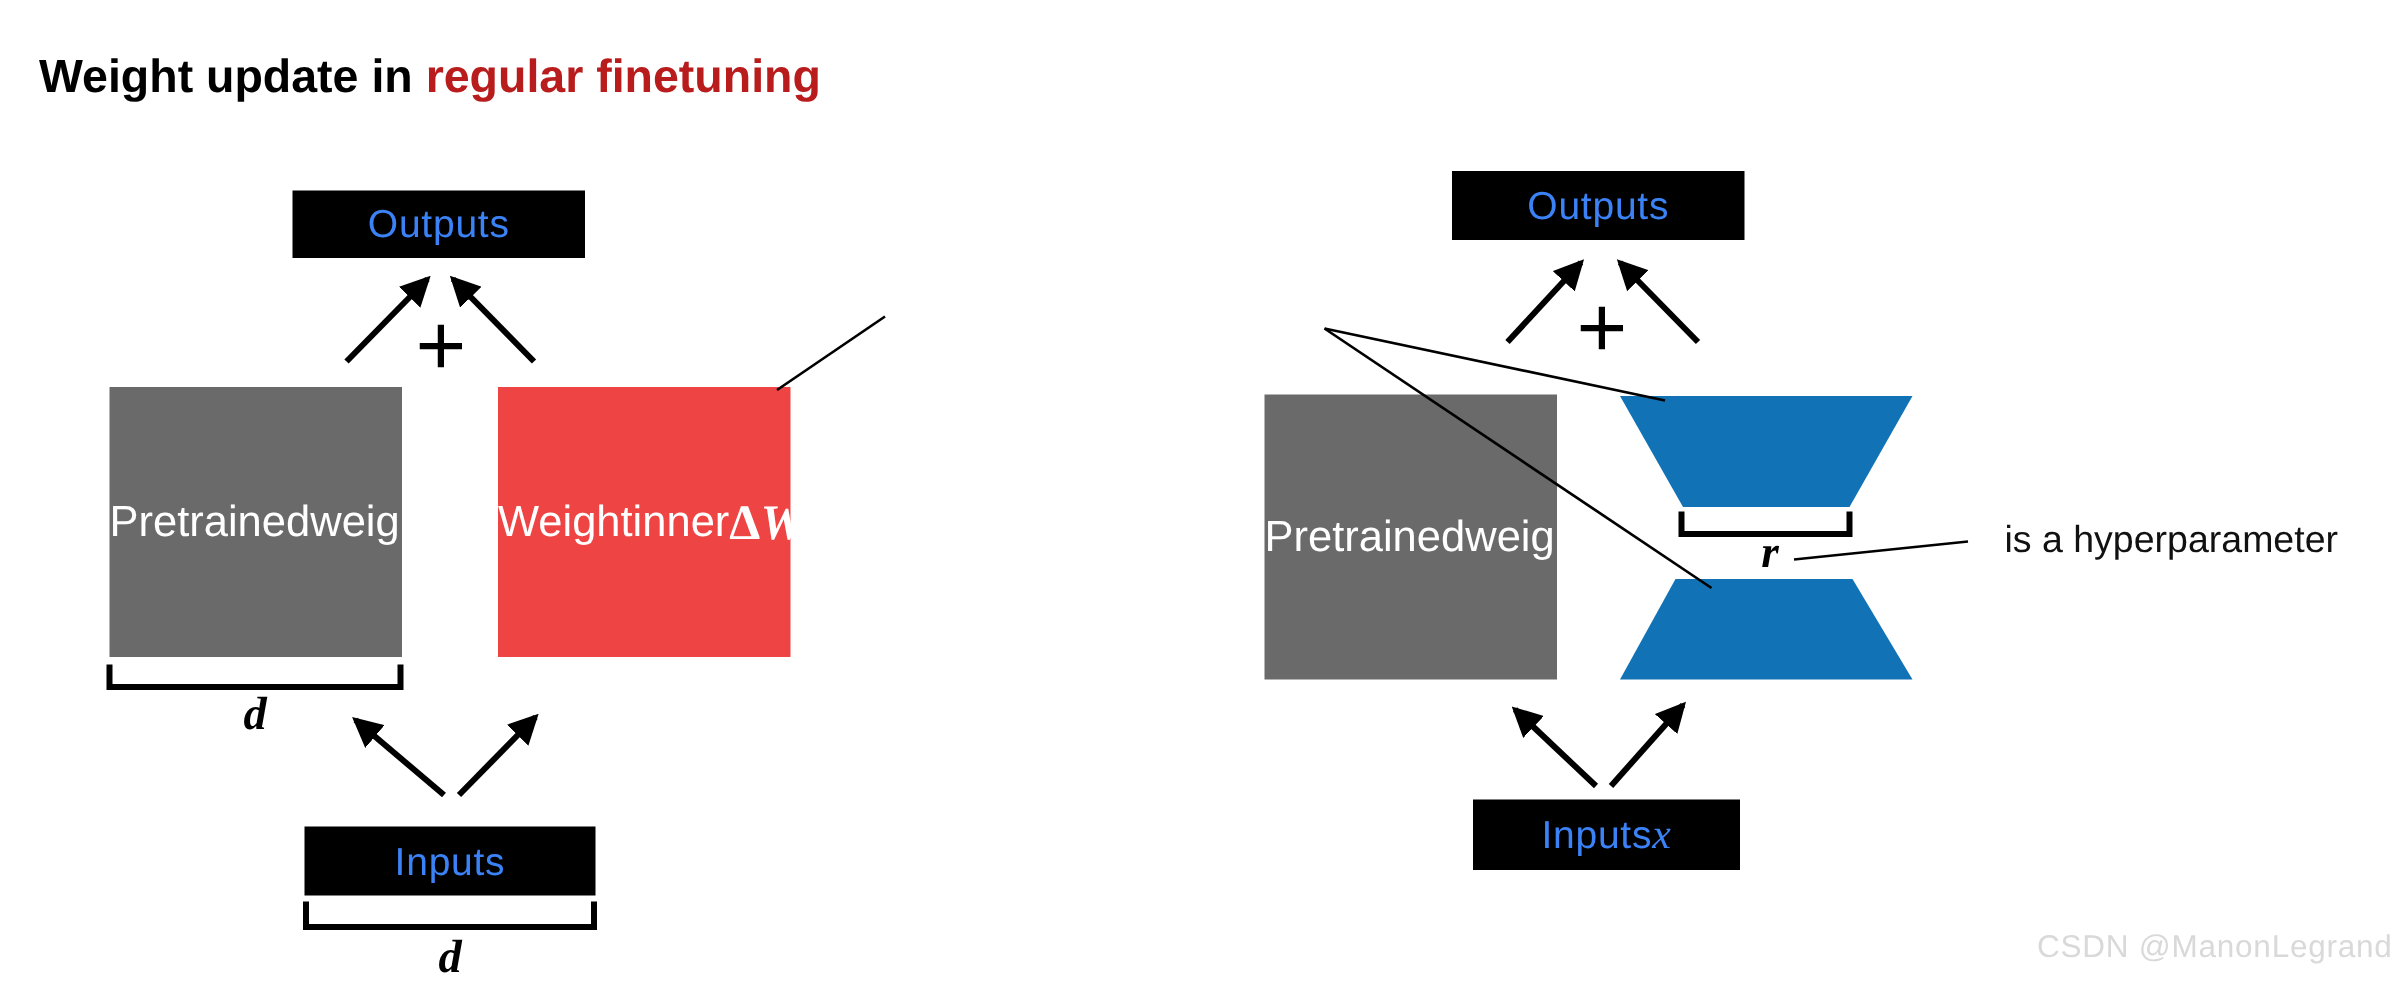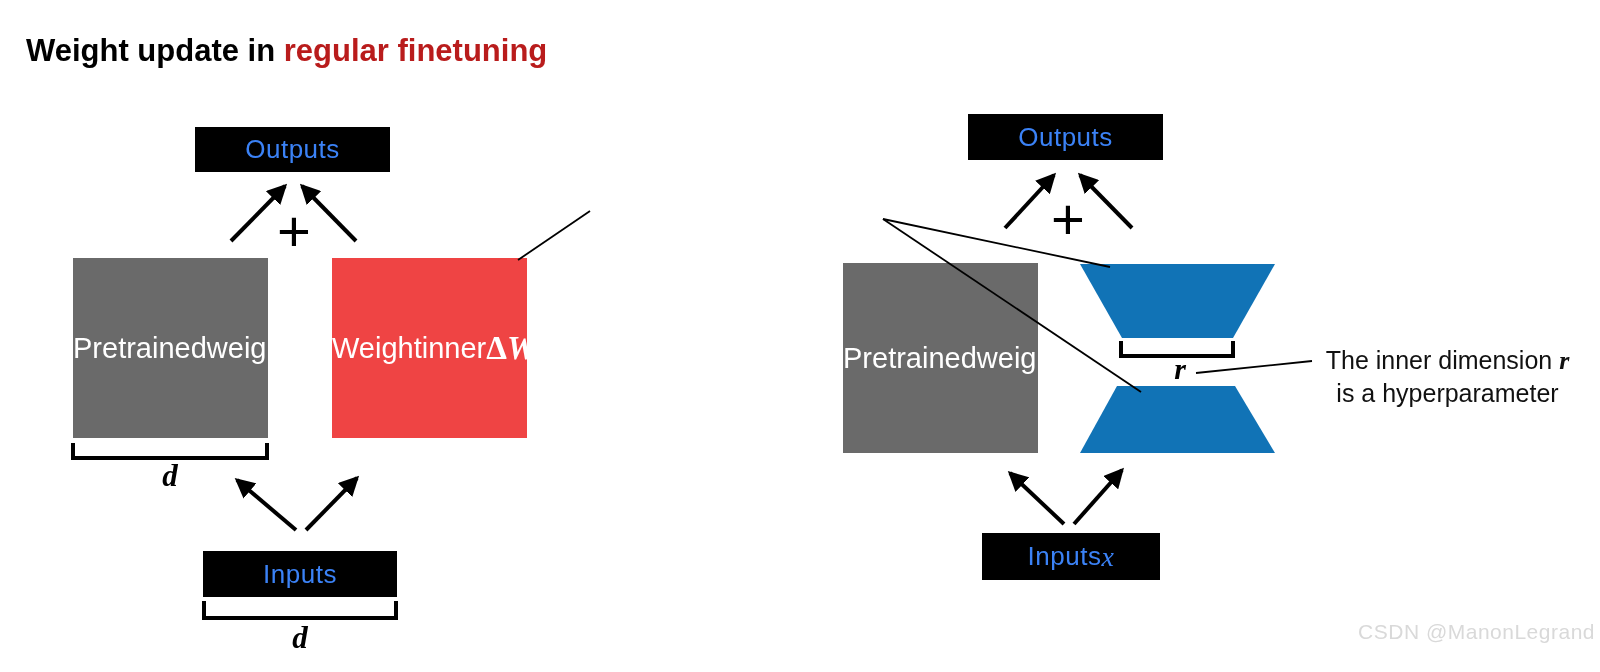--- a/index.html
+++ b/index.html
@@ -97,21 +97,20 @@
     <div class="abs traplabel mathserif" style="left:1145px;top:399px;">A</div>
 
     <div class="abs blackbox" style="left:982px;top:533px;width:178px;height:47px;">
       <span>Inputs </span>
         <span class="mathserif" style="font-size:28px;">x</span>
     </div>
   </div>
 
 
   <div class="abs note" style="left:1295px;top:344px;width:305px;">
-    <div><span>The inner dimension </span><span class="m">r</span></div>
     <div>is a hyperparameter</div>
   </div>
 
   <svg class="overlay" width="1600" height="672" viewBox="0 0 1600 672">
     <defs>
       <marker id="ah" viewBox="0 0 10 10" refX="8.5" refY="5" markerWidth="5" markerHeight="5" orient="auto">
         <path d="M0,0 L10,5 L0,10 z" fill="#000"></path>
       </marker>
     </defs>
 

